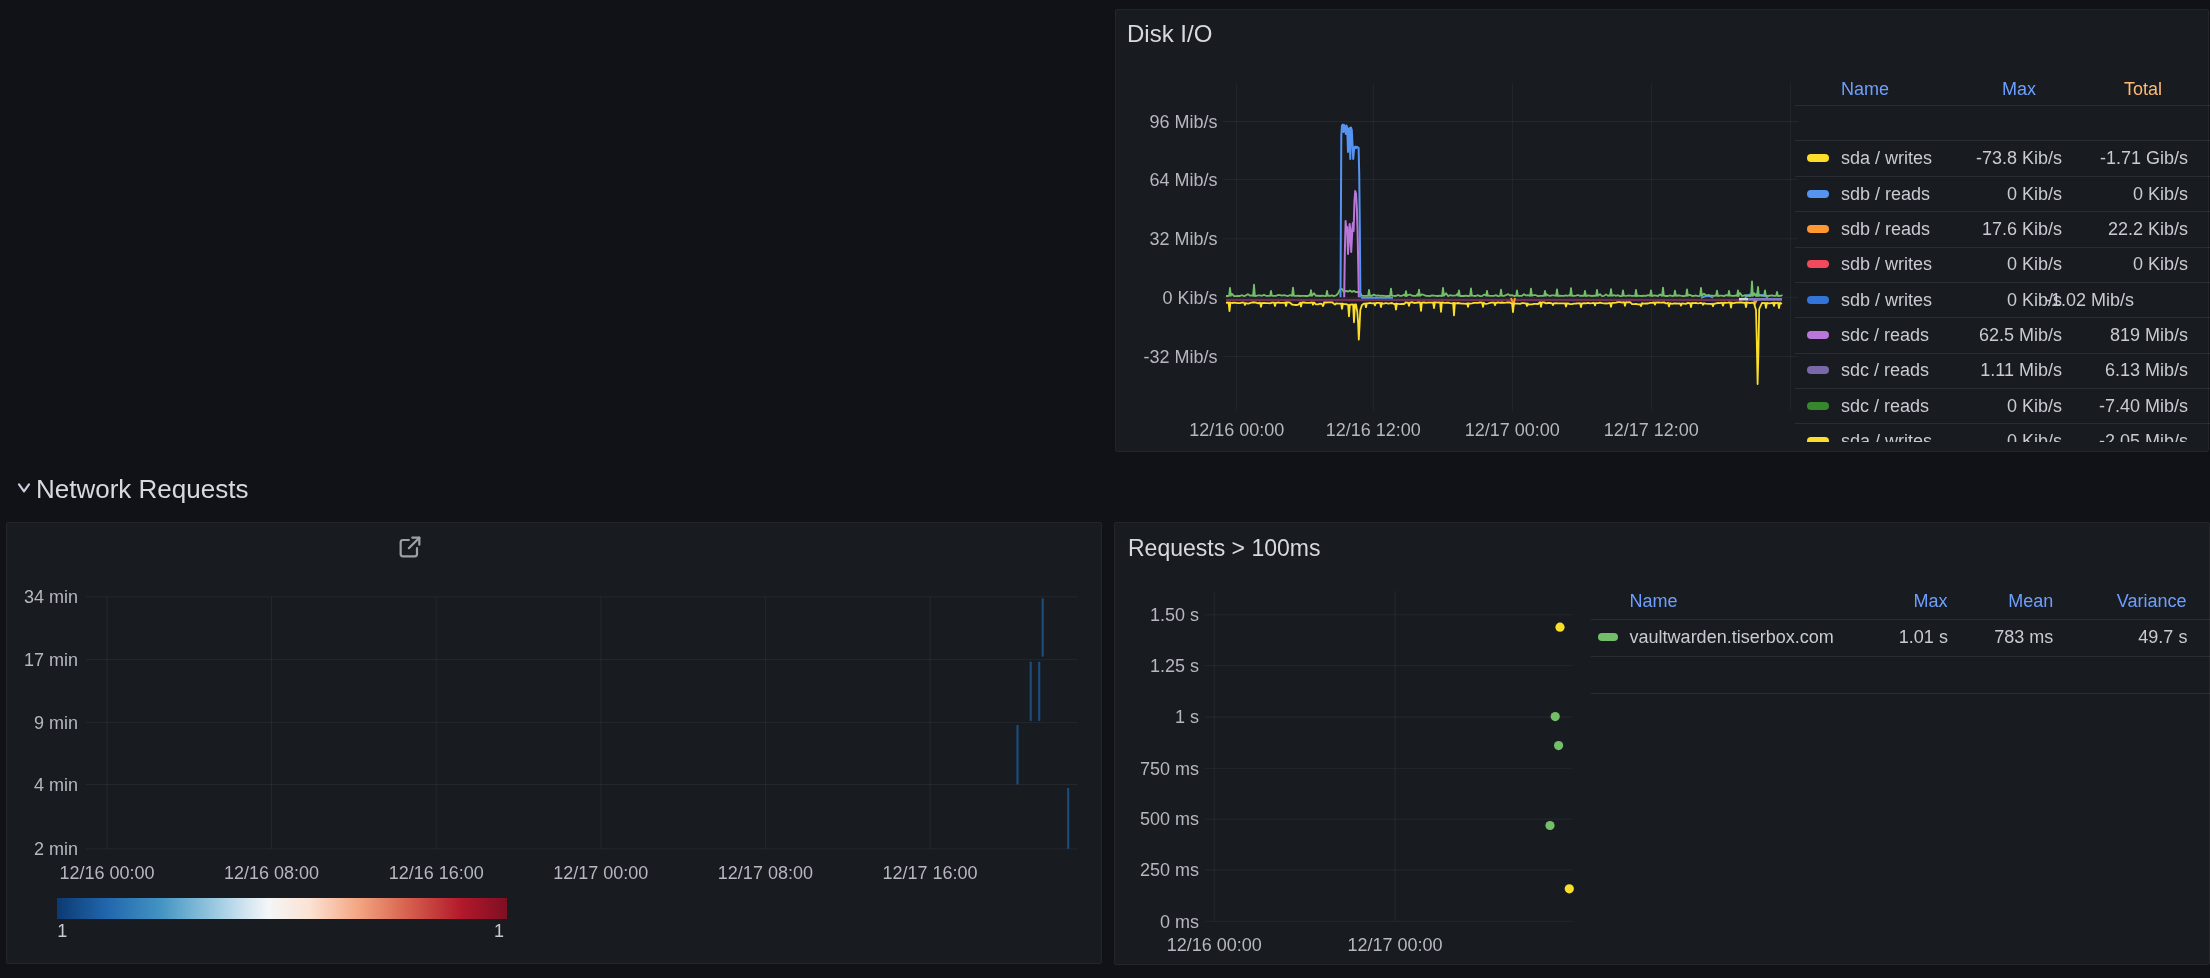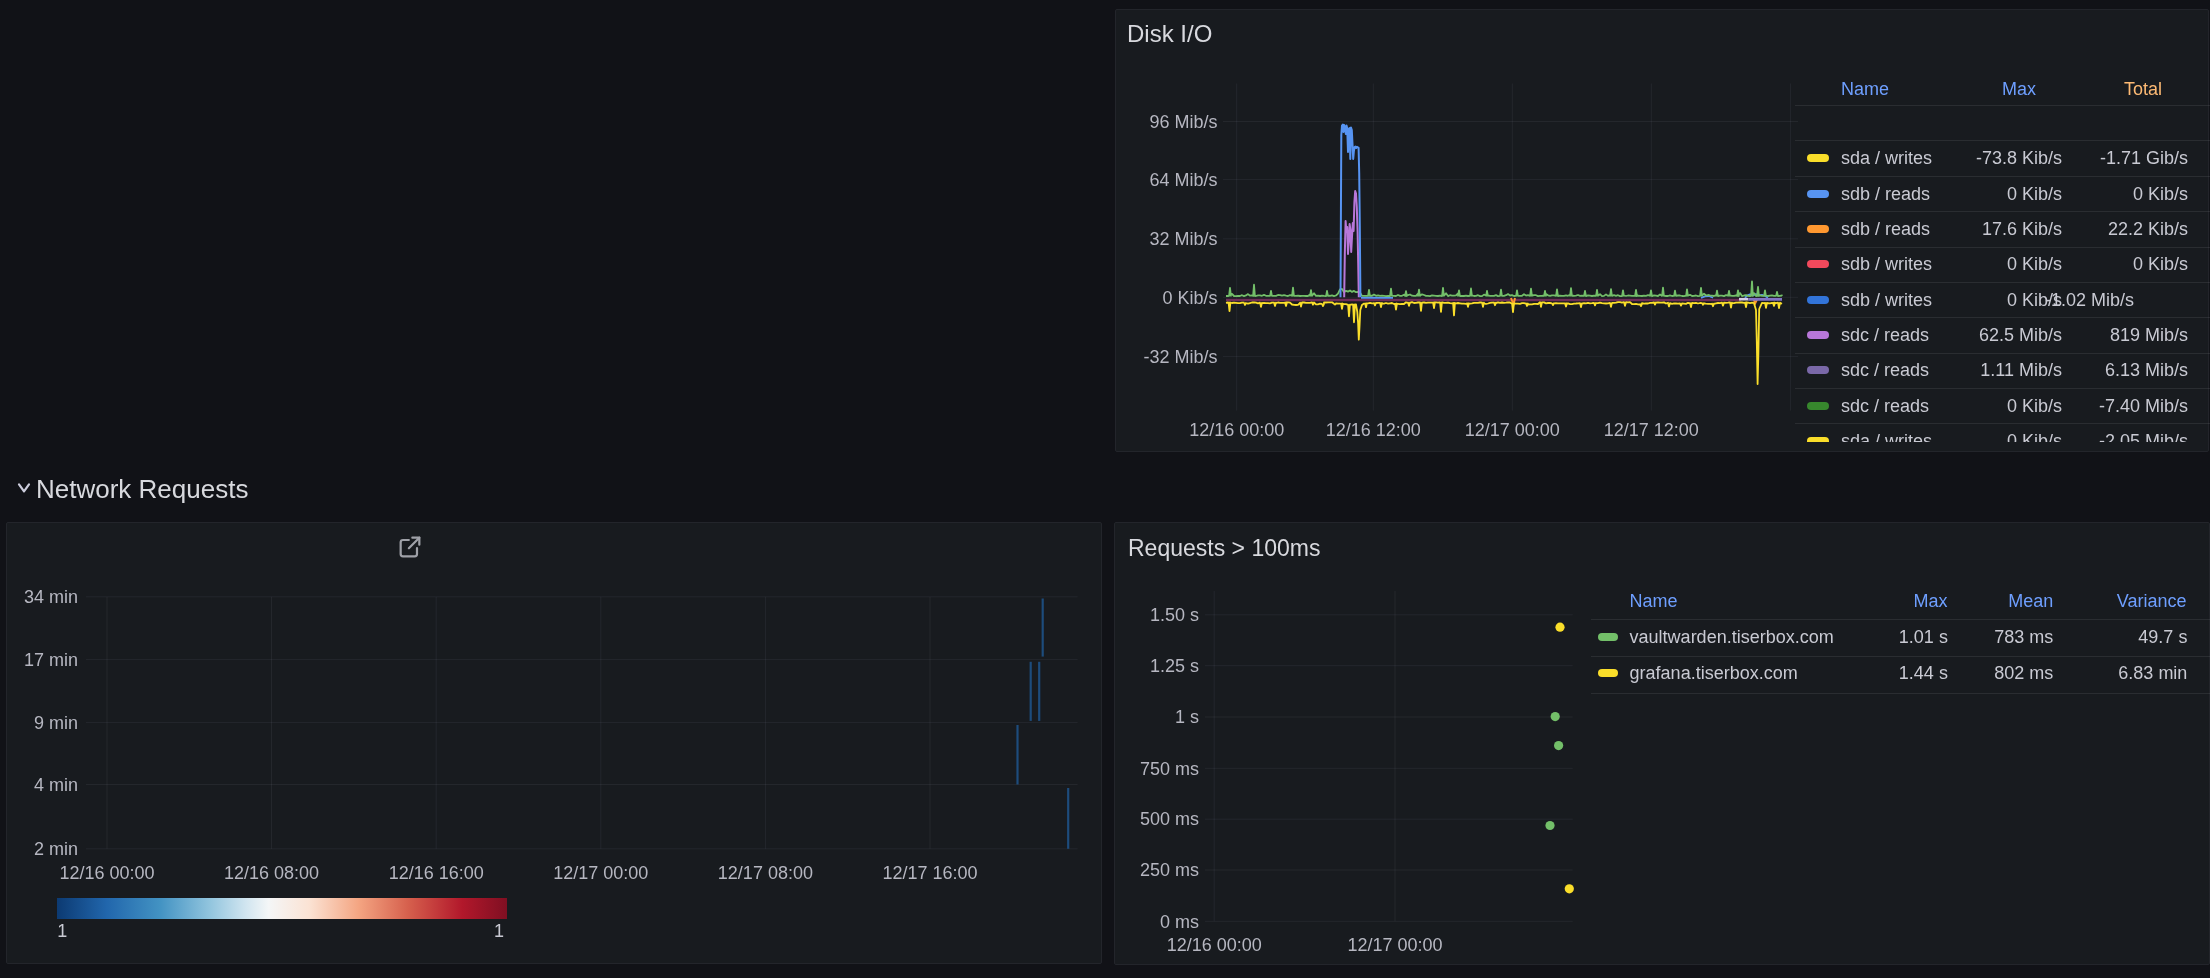--- a/index.html
+++ b/index.html
@@ -202,19 +202,12 @@
 <div class="lsep" style="top:95.7px;left:476px;width:620px"></div>
 <div class="lsep" style="top:132.8px;left:476px;width:620px"></div>
 <div class="lsep" style="top:169.5px;left:476px;width:620px"></div>
 <div class="lrow" style="top:96.5px;height:35px">
 <span class="dash" style="background:#73bf69;left:482.6px;top:13.5px;width:20px"></span>
 <span class="lname" style="left:514.6px">vaultwarden.tiserbox.com</span>
 <span class="lval" style="left:712.9px;width:120px">1.01 s</span>
 <span class="lval" style="left:818.3px;width:120px">783 ms</span>
 <span class="lval" style="left:952.4px;width:120px">49.7 s</span>
 </div>
-<div class="lrow" style="top:132.0px;height:35px">
-<span class="dash" style="background:#fade2a;left:482.6px;top:13.5px;width:20px"></span>
-<span class="lname" style="left:514.6px">grafana.tiserbox.com</span>
-<span class="lval" style="left:712.9px;width:120px">1.44 s</span>
-<span class="lval" style="left:818.3px;width:120px">802 ms</span>
-<span class="lval" style="left:952.4px;width:120px">6.83 min</span>
-</div>
 </div>
 </body></html>

